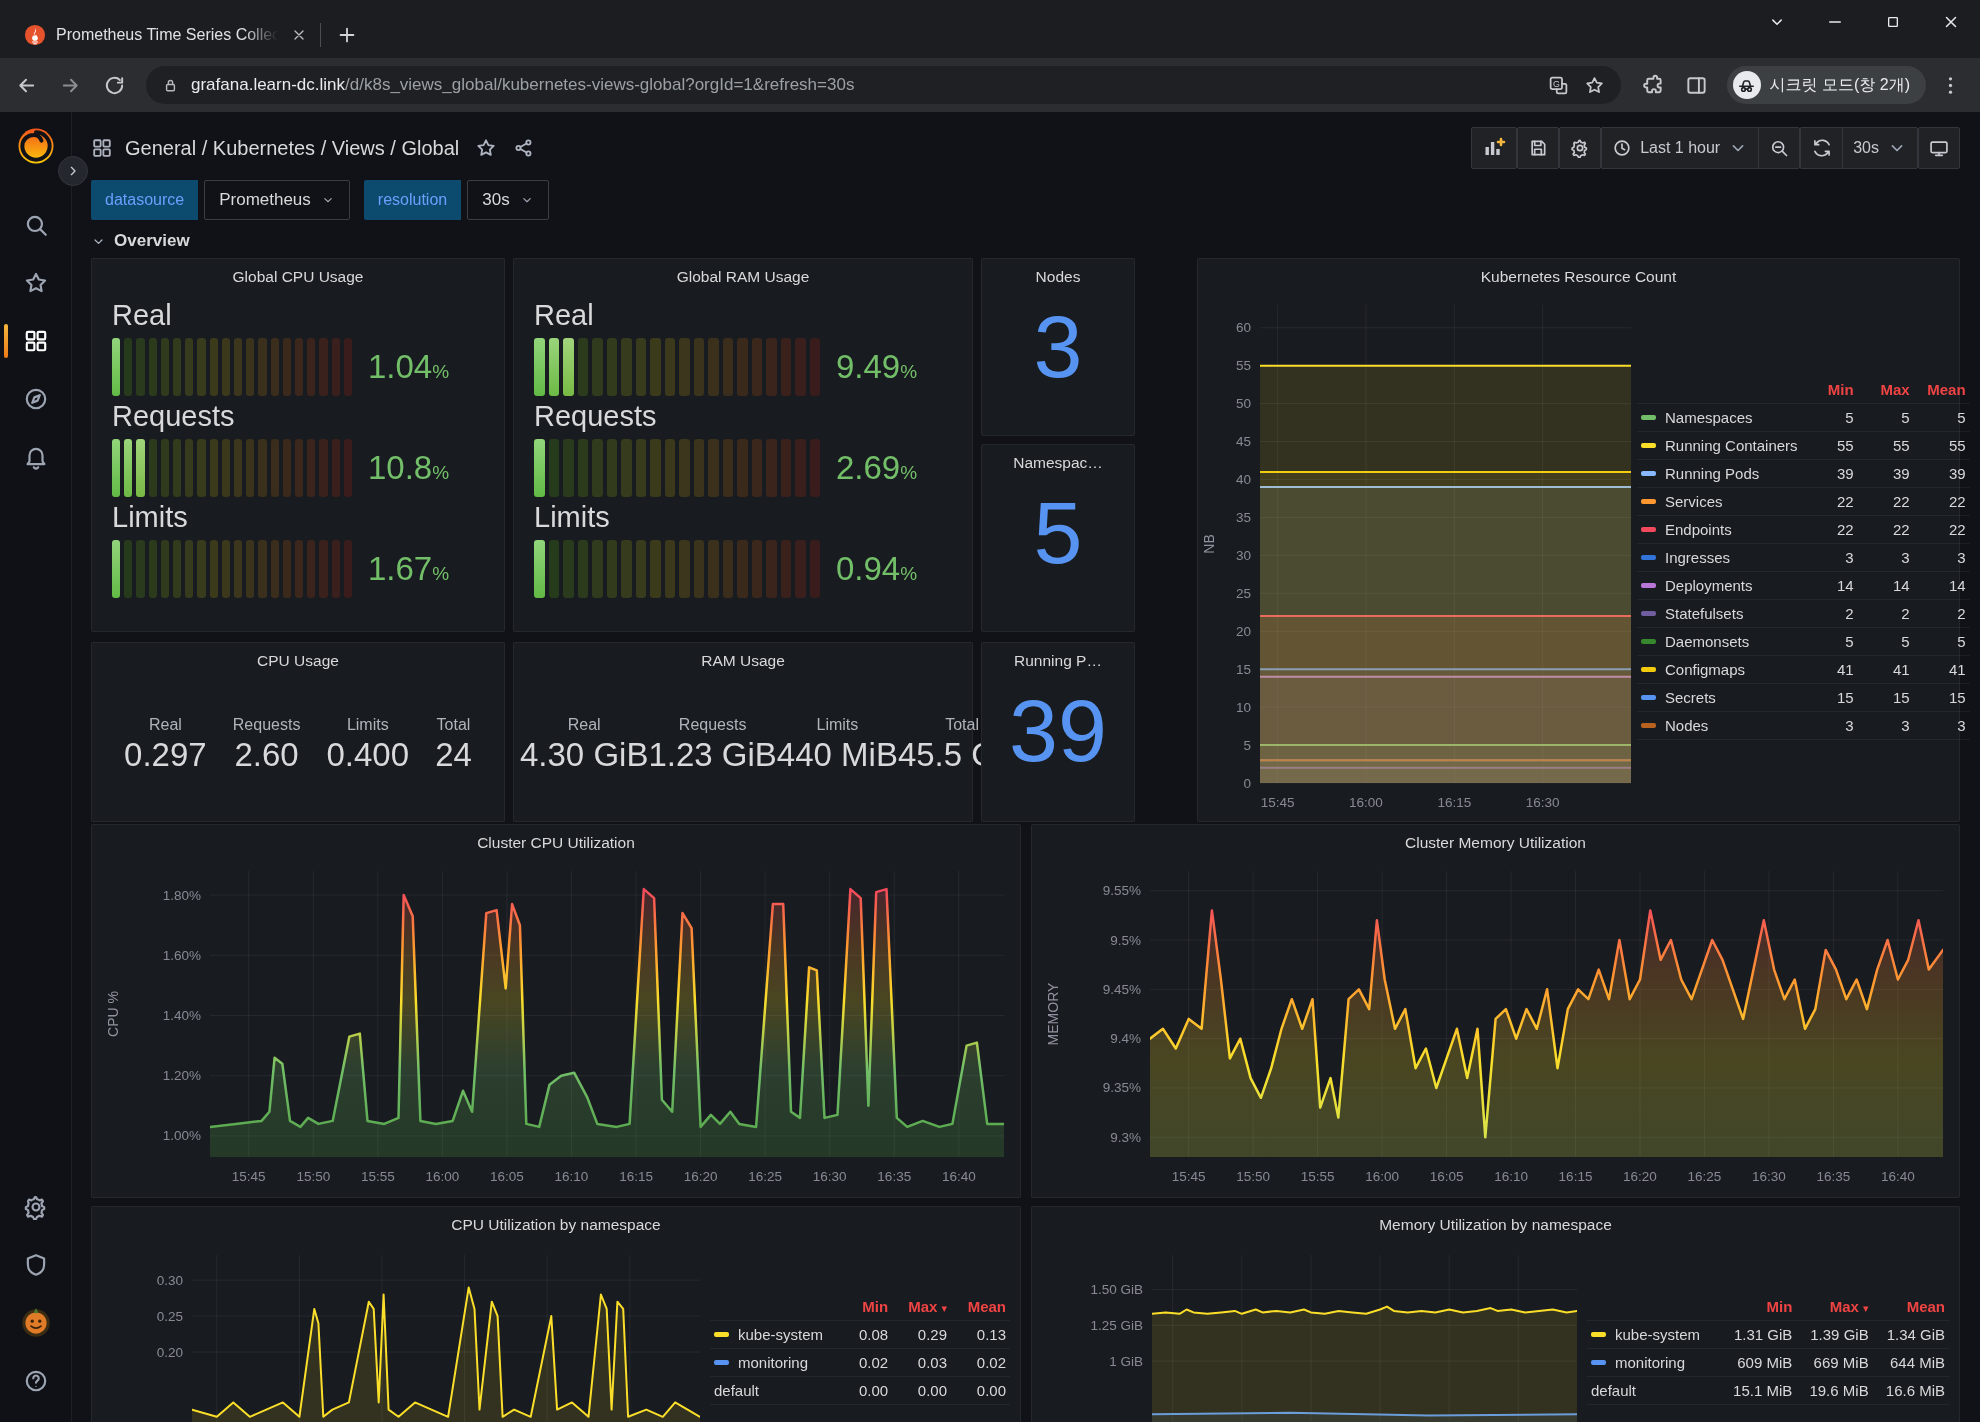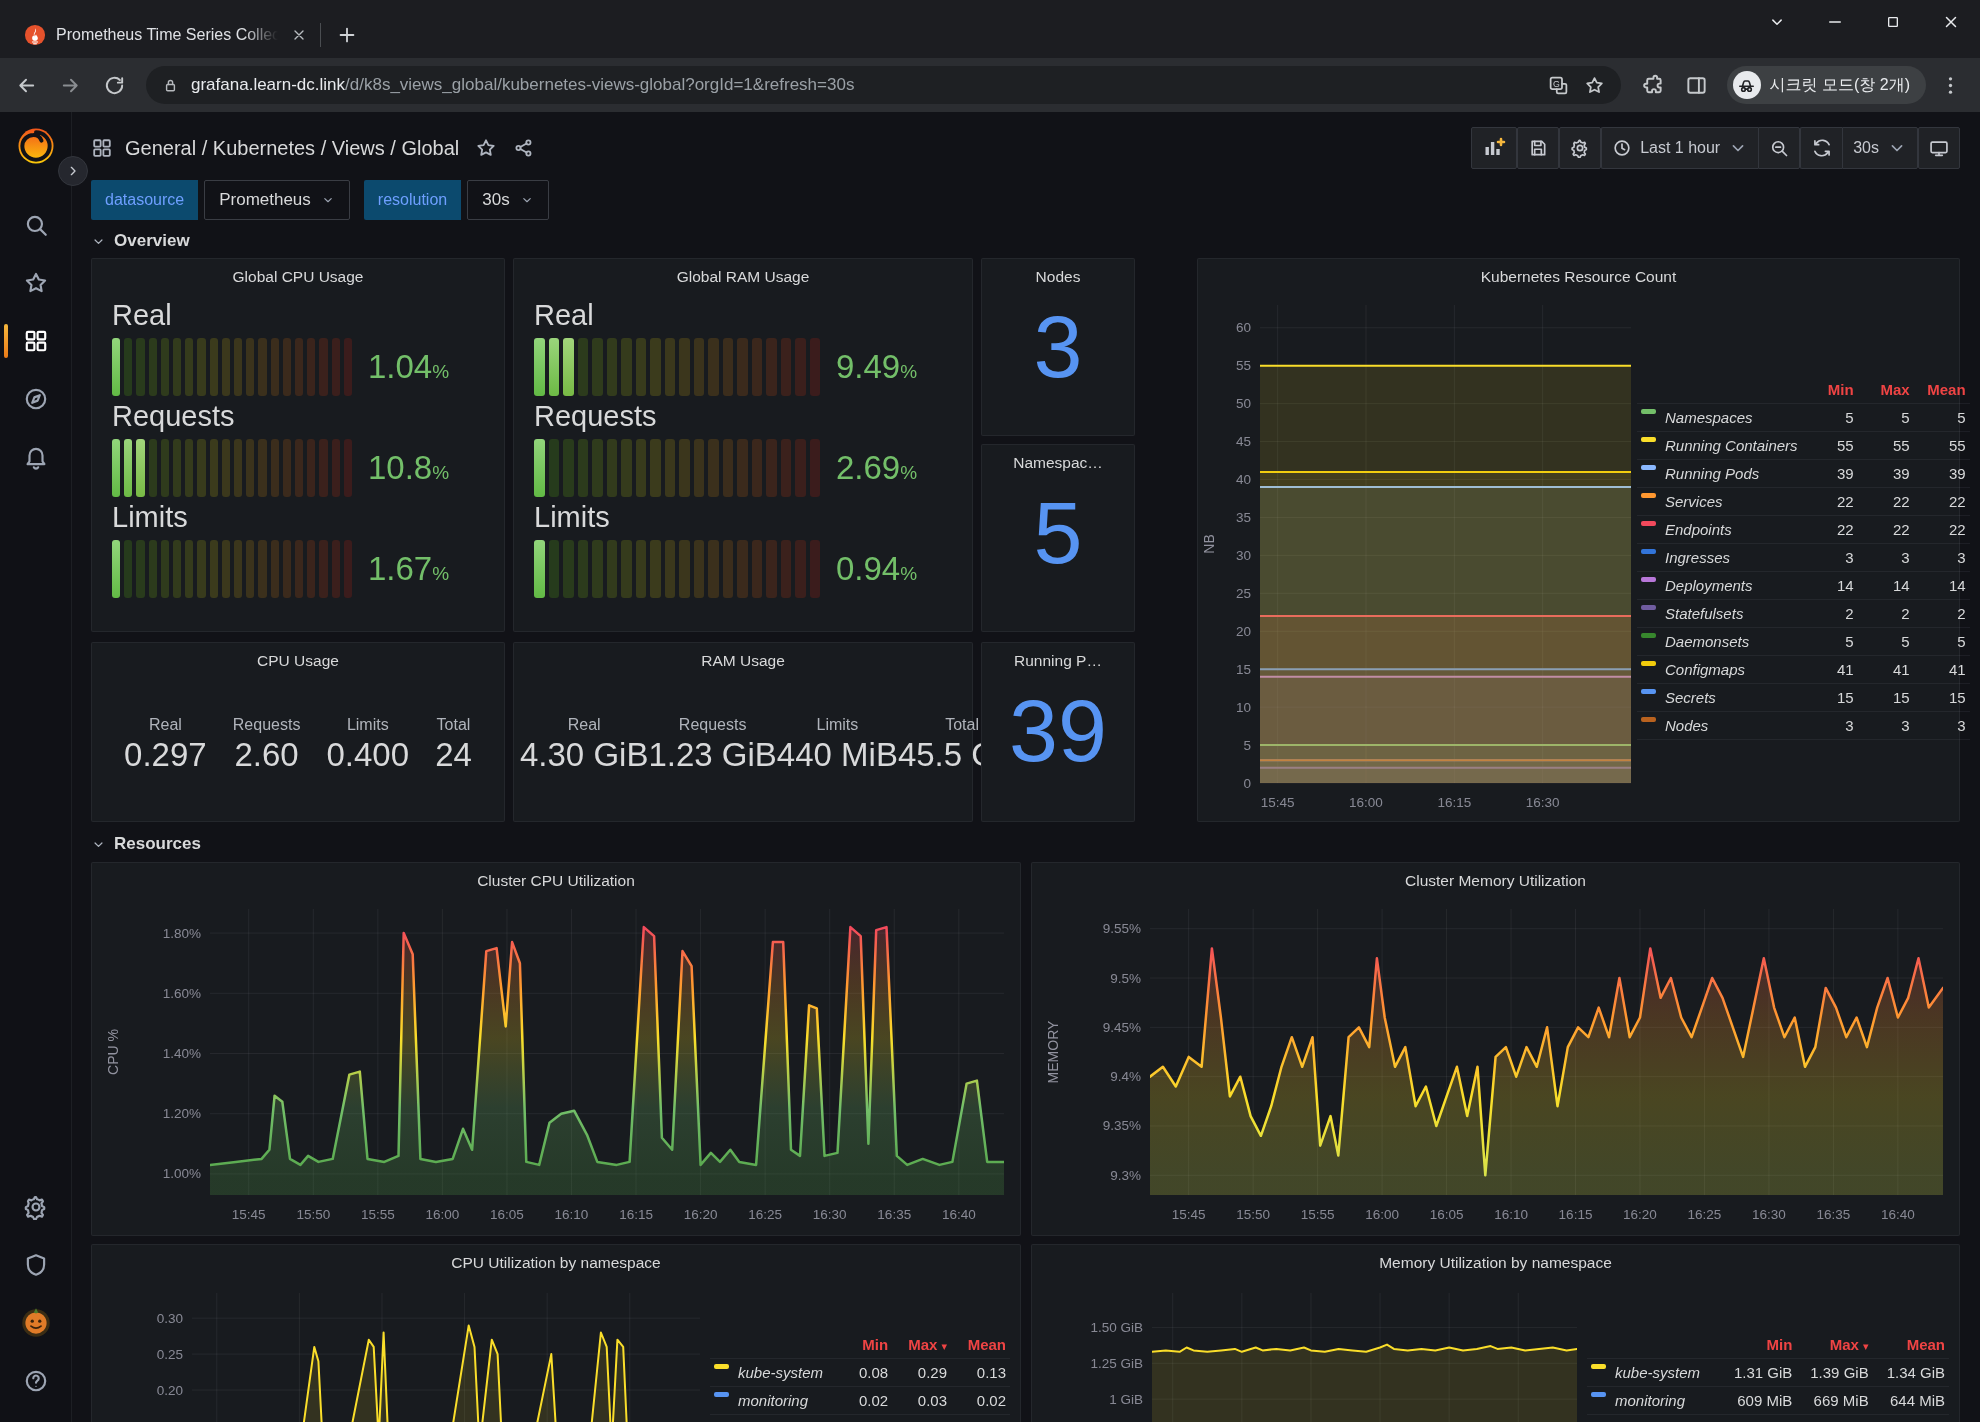--- a/index.html
+++ b/index.html
@@ -113,21 +113,21 @@
 
   .panel-body { flex:1; display:flex; min-height:0; }
   .chart { flex:1; min-width:0; }
   .legend { flex:0 0 auto; font-size:15px; color:#d8d9da; padding-right:10px; }
   .legend.center { display:flex; flex-direction:column; justify-content:center; }
   .legend.top { padding-top:50px; }
   .lg-table { width:100%; border-collapse:collapse; }
   .lg-table td,.lg-table th { padding:5px 4px; border-bottom:1px solid rgba(204,204,220,0.07); white-space:nowrap; }
   .lg-table th { color:#ef4444; font-weight:700; text-align:right; font-size:15px; }
   .lg-table td.num { text-align:right; min-width:56px; }
-  .lg-name { display:flex; gap:9px;font-style:italic; }
+  .lg-name { display:flex; align-items:center; gap:9px; }
   .lg-swatch { width:15px; height:5px; border-radius:2px; flex:0 0 15px; }
 
   .res-row { display:flex; gap:10px; margin-top:2px; }
   .row3 { height:374px; }
   .row4 { height:374px; margin-top:8px; }
   .p-ccpu,.p-cpuns { width:930px; }
   .p-cmem,.p-memns { flex:1; }
 
   .grid-line { stroke:rgba(204,204,220,0.08); stroke-width:1; }
   .tick-label { fill:rgba(204,204,220,0.62); font-size:13.5px; font-family:"Liberation Sans","DejaVu Sans",sans-serif; }
@@ -936,28 +936,20 @@
                     <td class="num">3</td>
                     <td class="num">3</td>
                   </tr>
                 </tbody>
               </table>
             </div>
         </div>
       </div>
     </div>
 
-    <div class="section-label sec-resources">
-      <span class="ico">
-          <svg viewBox="0 0 24 24" fill="none" stroke="currentColor" stroke-width="2" stroke-linecap="round" stroke-linejoin="round">
-            <path d="M6.5 9.5l5.5 5.5 5.5-5.5"></path>
-          </svg>
-        </span>
-      <span>Resources</span>
-    </div>
 
     <div class="res-row row3">
       <div class="panel p-ccpu">
         <div class="panel-title">Cluster CPU Utilization</div>
         <div class="panel-body">
             <div class="chart">
               <svg width="928" height="336">
                 <defs>
                   <clipPath id="clip_cluster_cpu">
                     <rect x="118" y="10" width="794" height="286"></rect>

